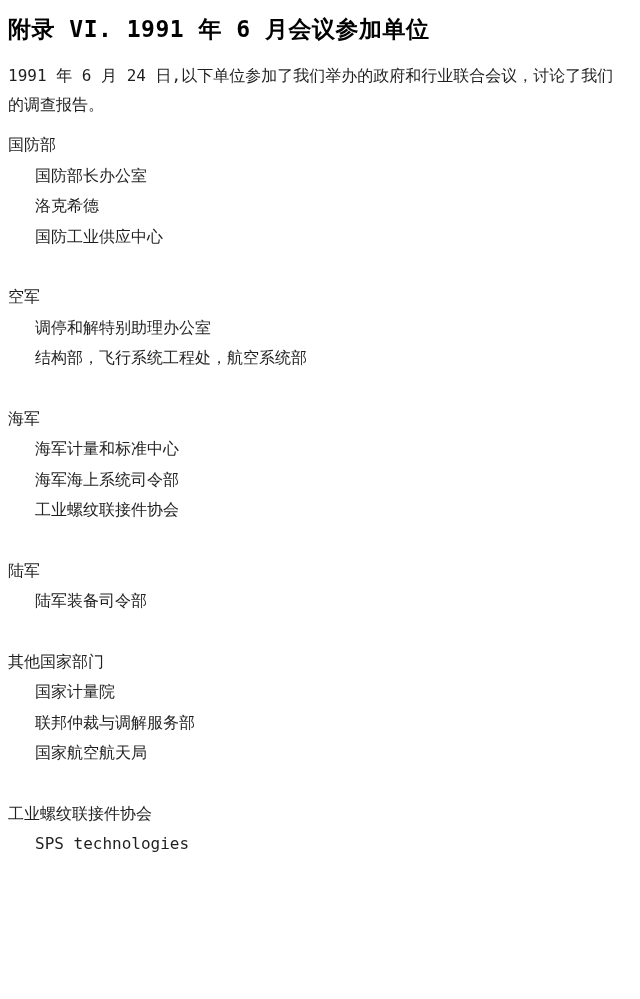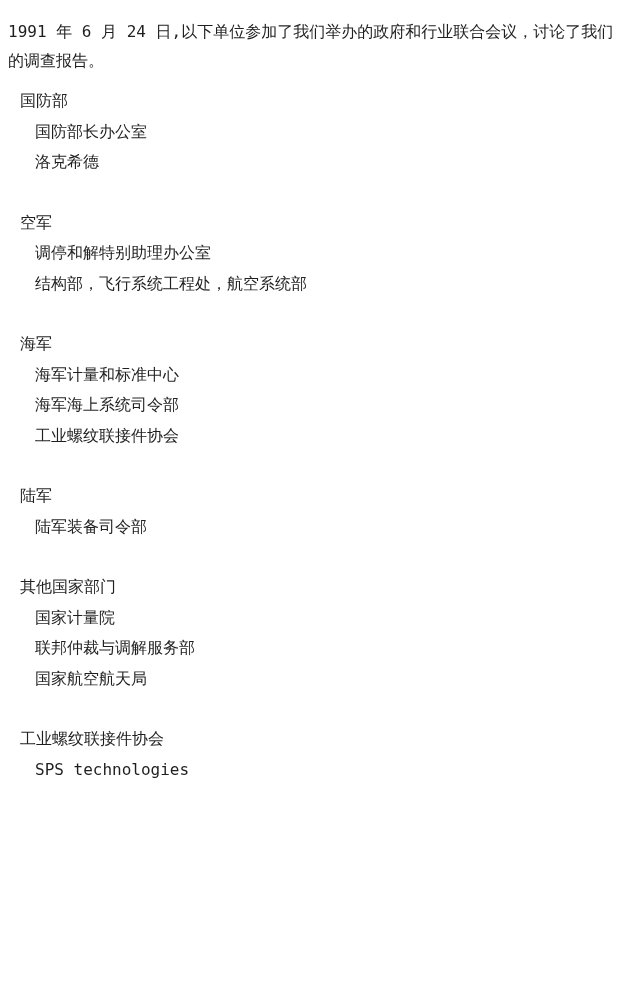--- a/index.html
+++ b/index.html
@@ -39,36 +39,37 @@
   .section:first-child {
     margin-top: 0;
   }
   .line {
     font-size: 16px;
     line-height: 30.5px;
     white-space: nowrap;
   }
   .heading {
     padding-left: 0;
-    margin-left: 12px;
   }
   .item {
     padding-left: 27px;
   }
 </style>
 </head>
 <body>
 
 <main>
+  <h1>附录 VI. 1991 年 6 月会议参加单位</h1>
   <p class="intro">1991 年 6 月 24 日,以下单位参加了我们举办的政府和行业联合会议，讨论了我们的调查报告。</p>
   <div class="sections" id="sections-root">
       <section class="section">
         <div class="line heading">国防部</div>
         <div class="line item">国防部长办公室</div>
         <div class="line item">洛克希德</div>
+        <div class="line item">国防工业供应中心</div>
       </section>
       <section class="section">
         <div class="line heading">空军</div>
         <div class="line item">调停和解特别助理办公室</div>
         <div class="line item">结构部，飞行系统工程处，航空系统部</div>
       </section>
       <section class="section">
         <div class="line heading">海军</div>
         <div class="line item">海军计量和标准中心</div>
         <div class="line item">海军海上系统司令部</div>

